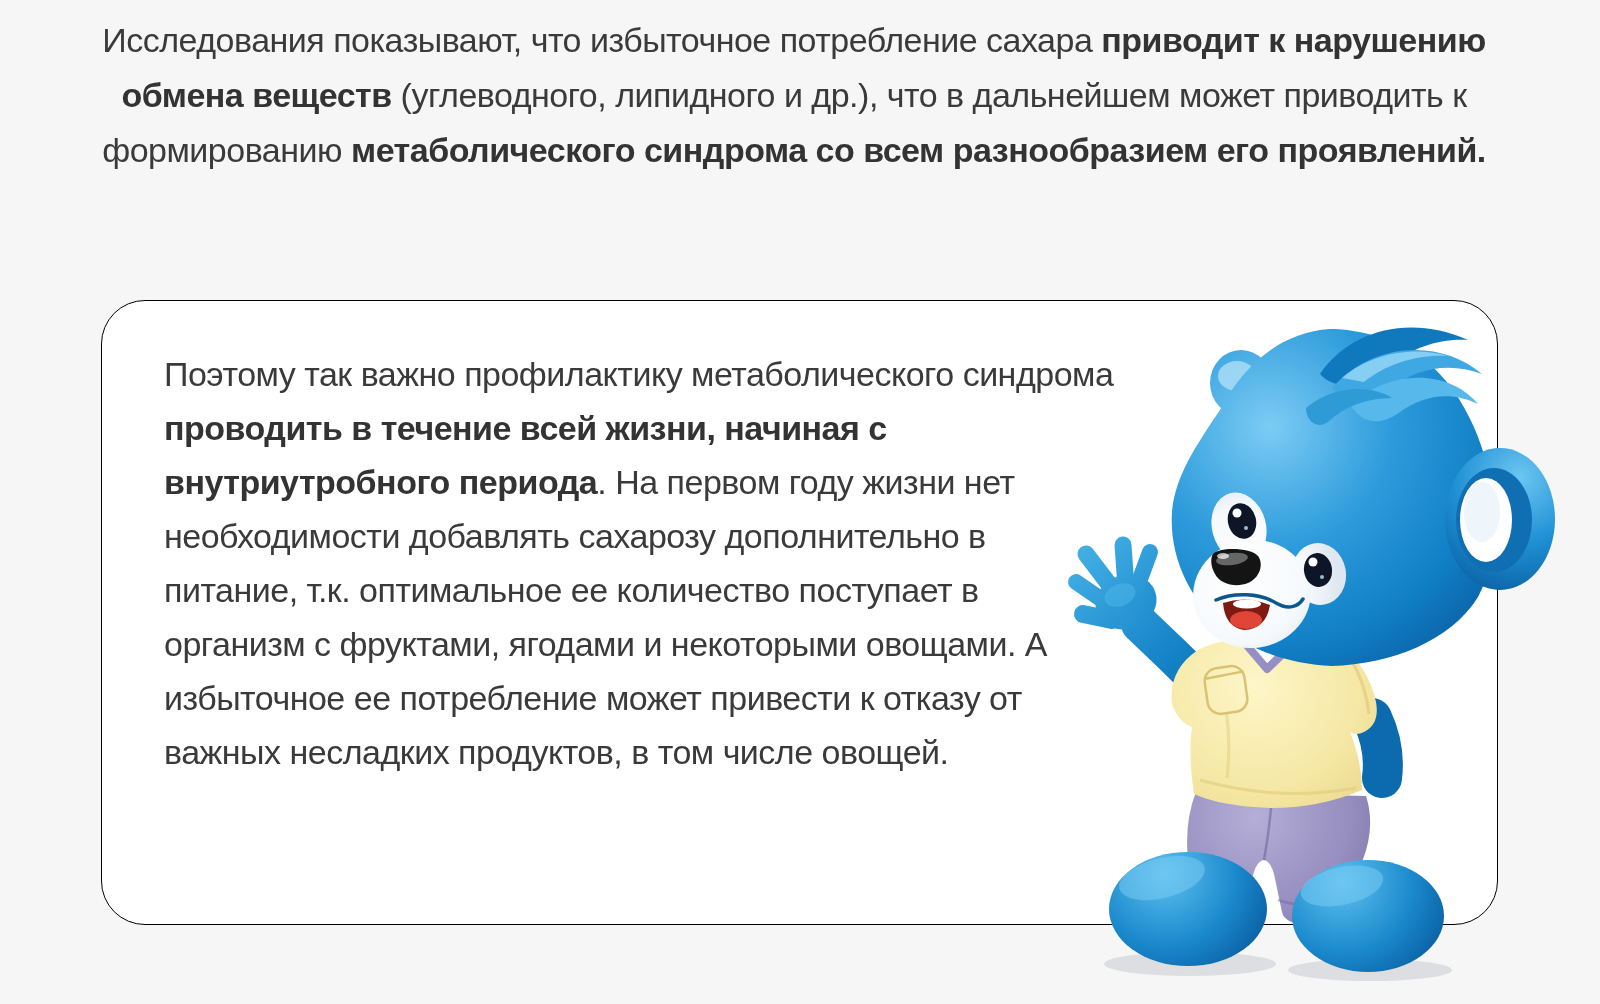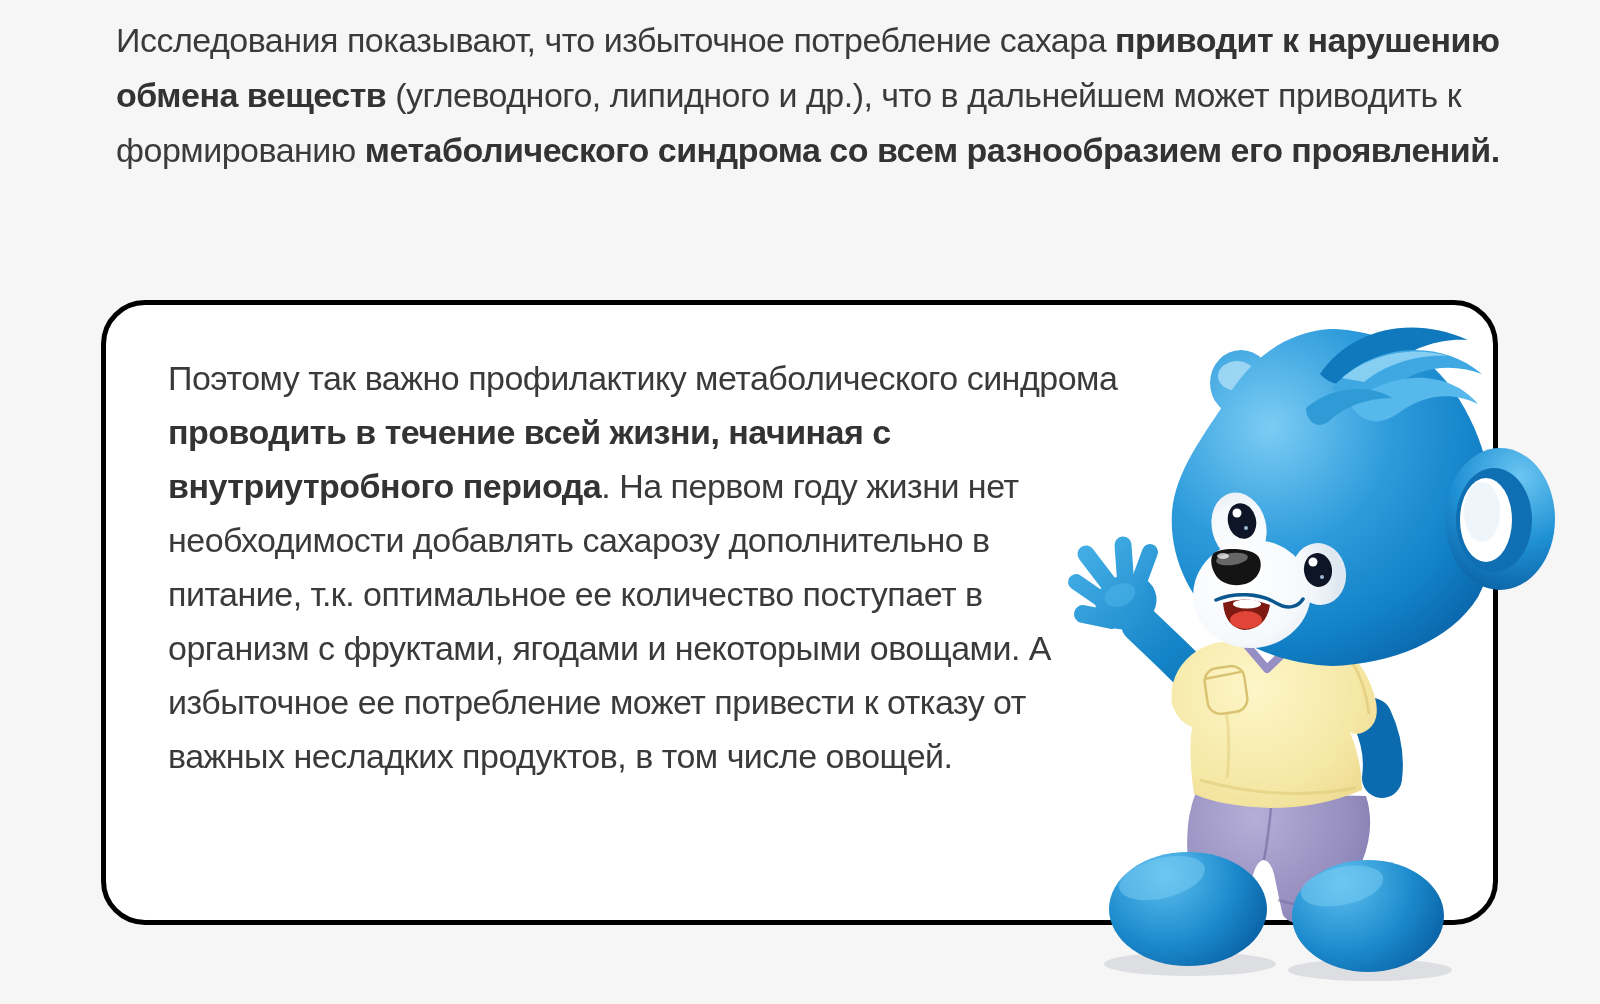--- a/index.html
+++ b/index.html
@@ -6,33 +6,34 @@
   html,body { width:1600px; height:1004px; }
   body {
     position:relative;
     background:#f6f6f7;
     font-family:"Liberation Sans", sans-serif;
     color:#3a3a3a;
     overflow:hidden;
   }
   .intro {
     position:absolute;
-    left:116px; top:13px;
+    left:92px; top:13px;
     width:1404px;
     font-size:34px;
     line-height:55px;
     letter-spacing:-0.5px;
+    text-align:center;
   }
   .intro b, .callout-text b { font-weight:700; color:#333; }
   .callout {
     position:absolute;
     left:101px; top:300px;
     width:1397px; height:625px;
     background:#ffffff;
-    border:5px solid #000000;
+    border:1px solid #000000;
     border-radius:44px;
   }
   .callout-text {
     position:absolute;
     left:62px; top:46px;
     width:952px;
     font-size:34px;
     line-height:54px;
     letter-spacing:-0.5px;
   }

